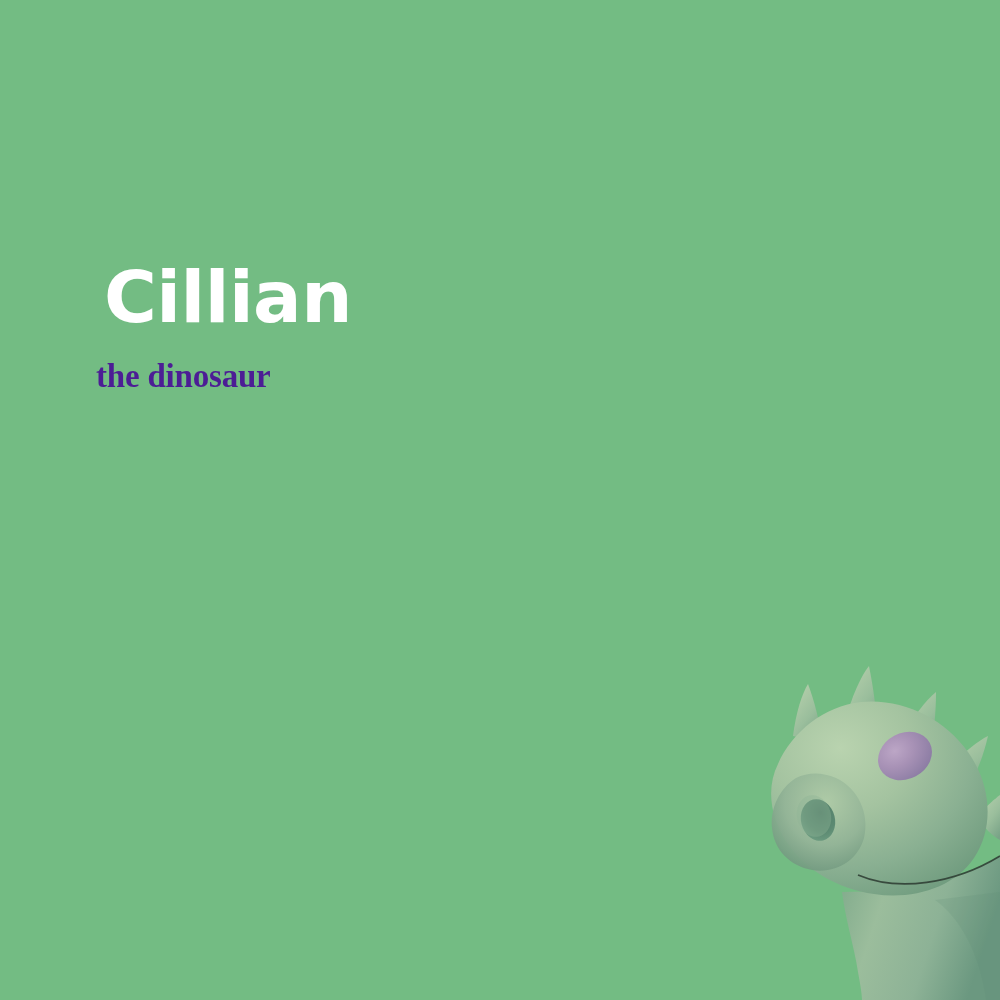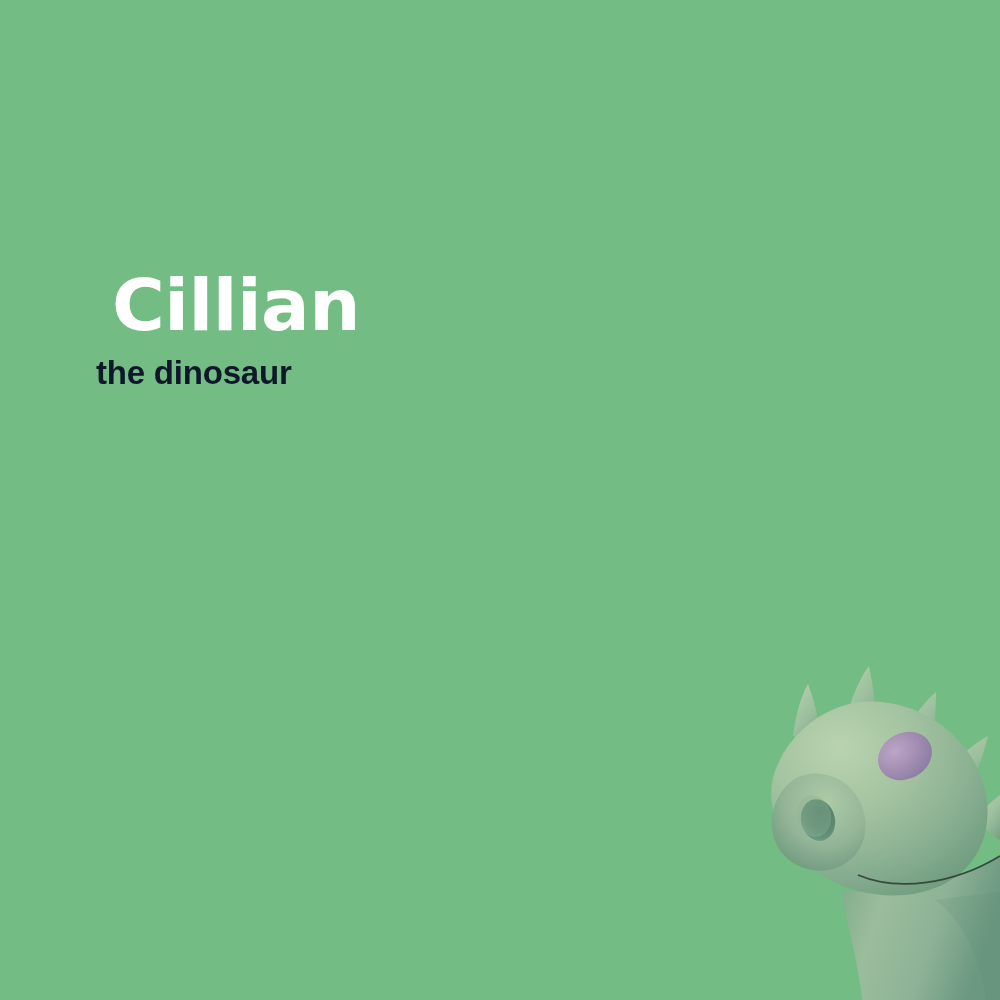--- a/index.html
+++ b/index.html
@@ -25,37 +25,37 @@
   
   .content {
     position: absolute;
     left: 96px;
     top: 255px;
     width: 880px;
     z-index: 5;
   }
 
   .title {
-    margin: 16px;
+    margin: 8px;
     font-family: "DejaVu Sans", sans-serif;
     font-size: 72px;
     line-height: 0.96;
     font-weight: 700;
     letter-spacing: -0.5px;
     color: #FFFFFF;
   }
 
   .subtitle {
-    margin: 14px 0 0 0;
-    font-family: Liberation Sans, sans-serif;
+    margin: 28px 0 0 0;
+    font-family: Liberation Serif, serif;
     font-size: 33px;
     line-height: 1.0;
     font-weight: 700;
     letter-spacing: -0.2px;
-    color: #0f172a;
+    color: #4c1d95;
   }
 
   .description {
     margin: 72px 0 0 0;
     width: 870px;
     font-family: "Liberation Sans", sans-serif;
     font-size: 28.5px;
     line-height: 46px;
     font-weight: 700;
     letter-spacing: 0px;

